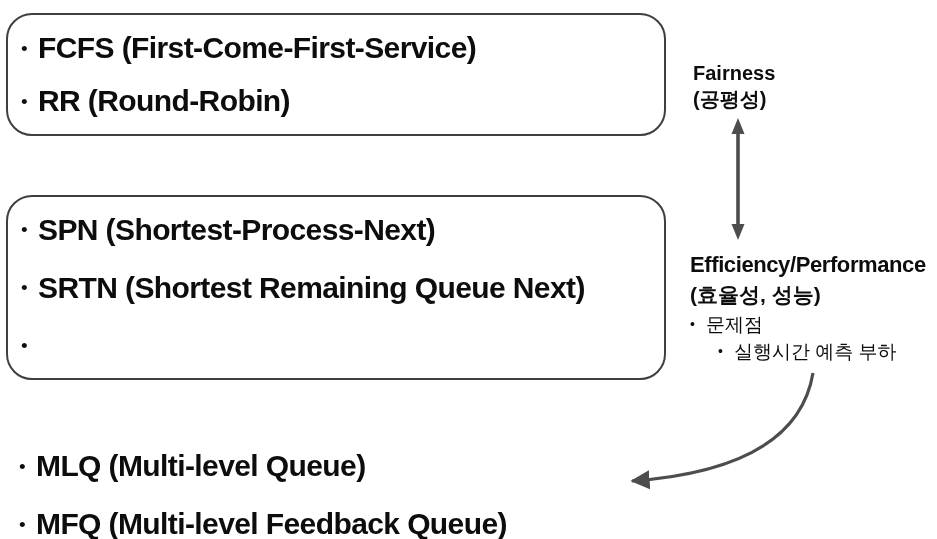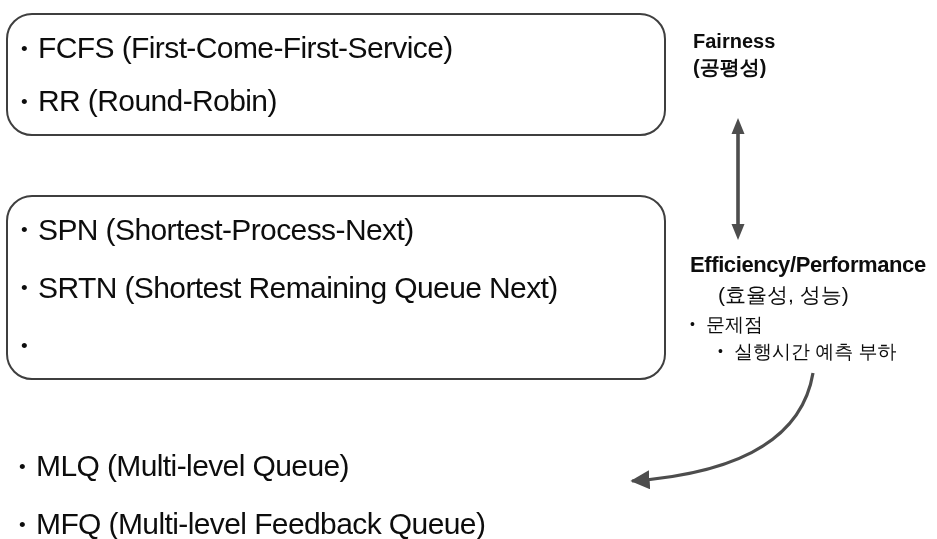--- a/index.html
+++ b/index.html
@@ -36,34 +36,34 @@
   .box2 .bi { height: 58px; }
   .bottom-list .bi { height: 58px; }
   .bi .bullet {
     width: 17px;
     flex: 0 0 17px;
     font-size: 19px;
     line-height: 1;
   }
   .bi .txt {
     font-size: 30px;
-    font-weight: normal;
+    font-weight: bold;
     letter-spacing: -0.6px;
     white-space: nowrap;
   }
 
   
   .fairness {
-    position: absolute; left: 693px; top: 28px;
+    position: absolute; left: 693px; top: 60px;
     font-weight: bold; font-size: 20px; line-height: 26px;
     white-space: nowrap;
   }
   .efficiency { position: absolute; left: 690px; top: 251px; white-space: nowrap; }
   .efficiency .eff-title { font-weight: bold; font-size: 22px; line-height: 27px; letter-spacing: -0.4px; }
-  .efficiency .eff-subtitle { font-weight: normal; font-size: 21px; line-height: 33px; margin-left: 28px; }
+  .efficiency .eff-subtitle { font-weight: bold; font-size: 21px; line-height: 33px; }
   .small-bi { display: flex; align-items: center; font-size: 19px; line-height: 27px; font-weight: normal; }
   .small-bi .bullet { width: 16px; flex: 0 0 16px; font-size: 14px; }
   .small-bi.indent { margin-left: 28px; }
 
   
   .arrow-svg { position: absolute; color: var(--arrow, #4d4d4d); }
   #v-arrow { left: 726px; top: 116px; }
   #curve-arrow { left: 600px; top: 365px; }
 </style>
 </head>

